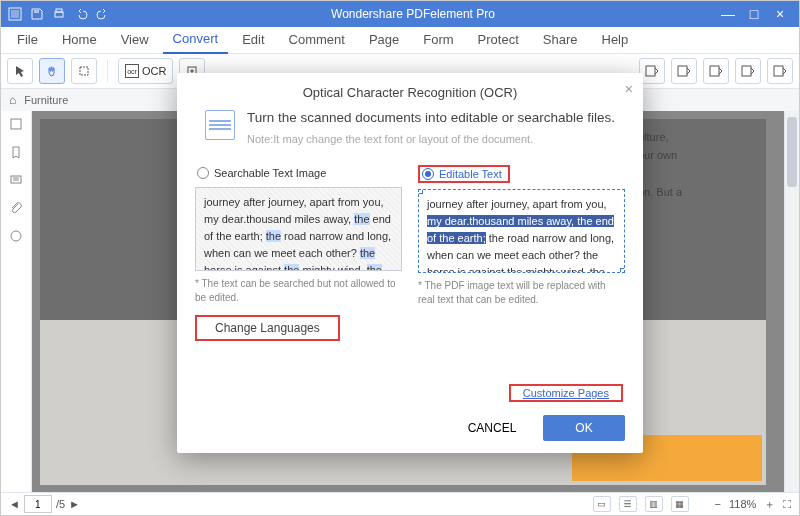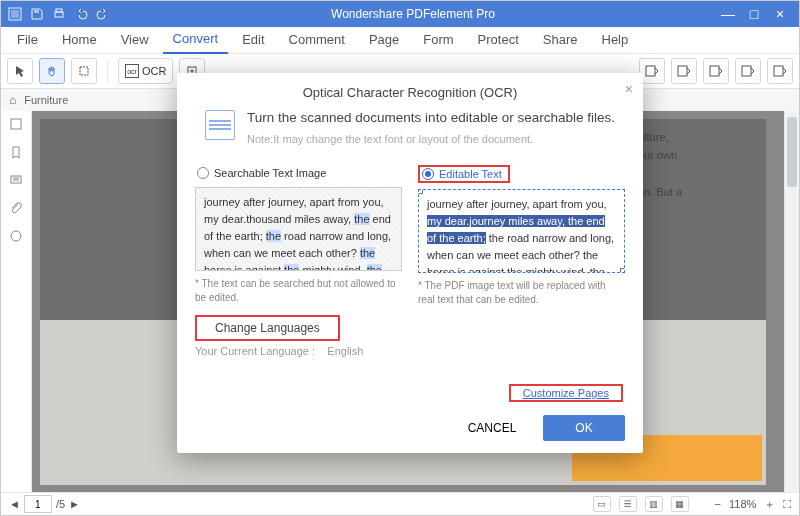--- a/index.html
+++ b/index.html
@@ -267,33 +267,28 @@
         <div class="preview noise" id="pv1">journey after journey, apart from you, my dear.thousand miles away, <span class="hl">the</span> end of the earth; <span class="hl">the</span> road narrow and long, when can we meet each other? <span class="hl">the</span> horse is against <span class="hl">the</span> mighty wind, <span class="hl">the</span> bird makes a nest</div>
         <div class="note">* The text can be searched but not allowed to be edited.</div>
       </div>
       <div class="opt-col">
         <div class="lab hl">
           <span class="radio sel"></span>
           <span>Editable Text</span>
         </div>
         <div class="preview editable">
           <div>journey after journey, apart from you,</div>
-          <span class="selrow">my dear.journey miles away, the end of the earth;</span>
+          <span class="selrow">my dear.thousand miles away, the end of the earth;</span>
           <span>the road narrow and long, when can we meet each other? the horse is against the mighty wind, the bird makes a nest on the branch-</span>
         </div>
         <div class="note">* The PDF image text will be replaced with real text that can be edited.</div>
       </div>
     </div>
     <div class="langrow">
       <div class="changelang">Change Languages</div>
-    </div>
-    <div class="curlang">
-      <span>Your Current Language :</span>
-      &nbsp;&nbsp;
-      <span>English</span>
     </div>
     <div class="custpages">
       <span>Customize Pages</span>
     </div>
     <div class="dlg-btns">
       <div class="btn cancel">CANCEL</div>
       <div class="btn ok">OK</div>
     </div>
   </div>
 

